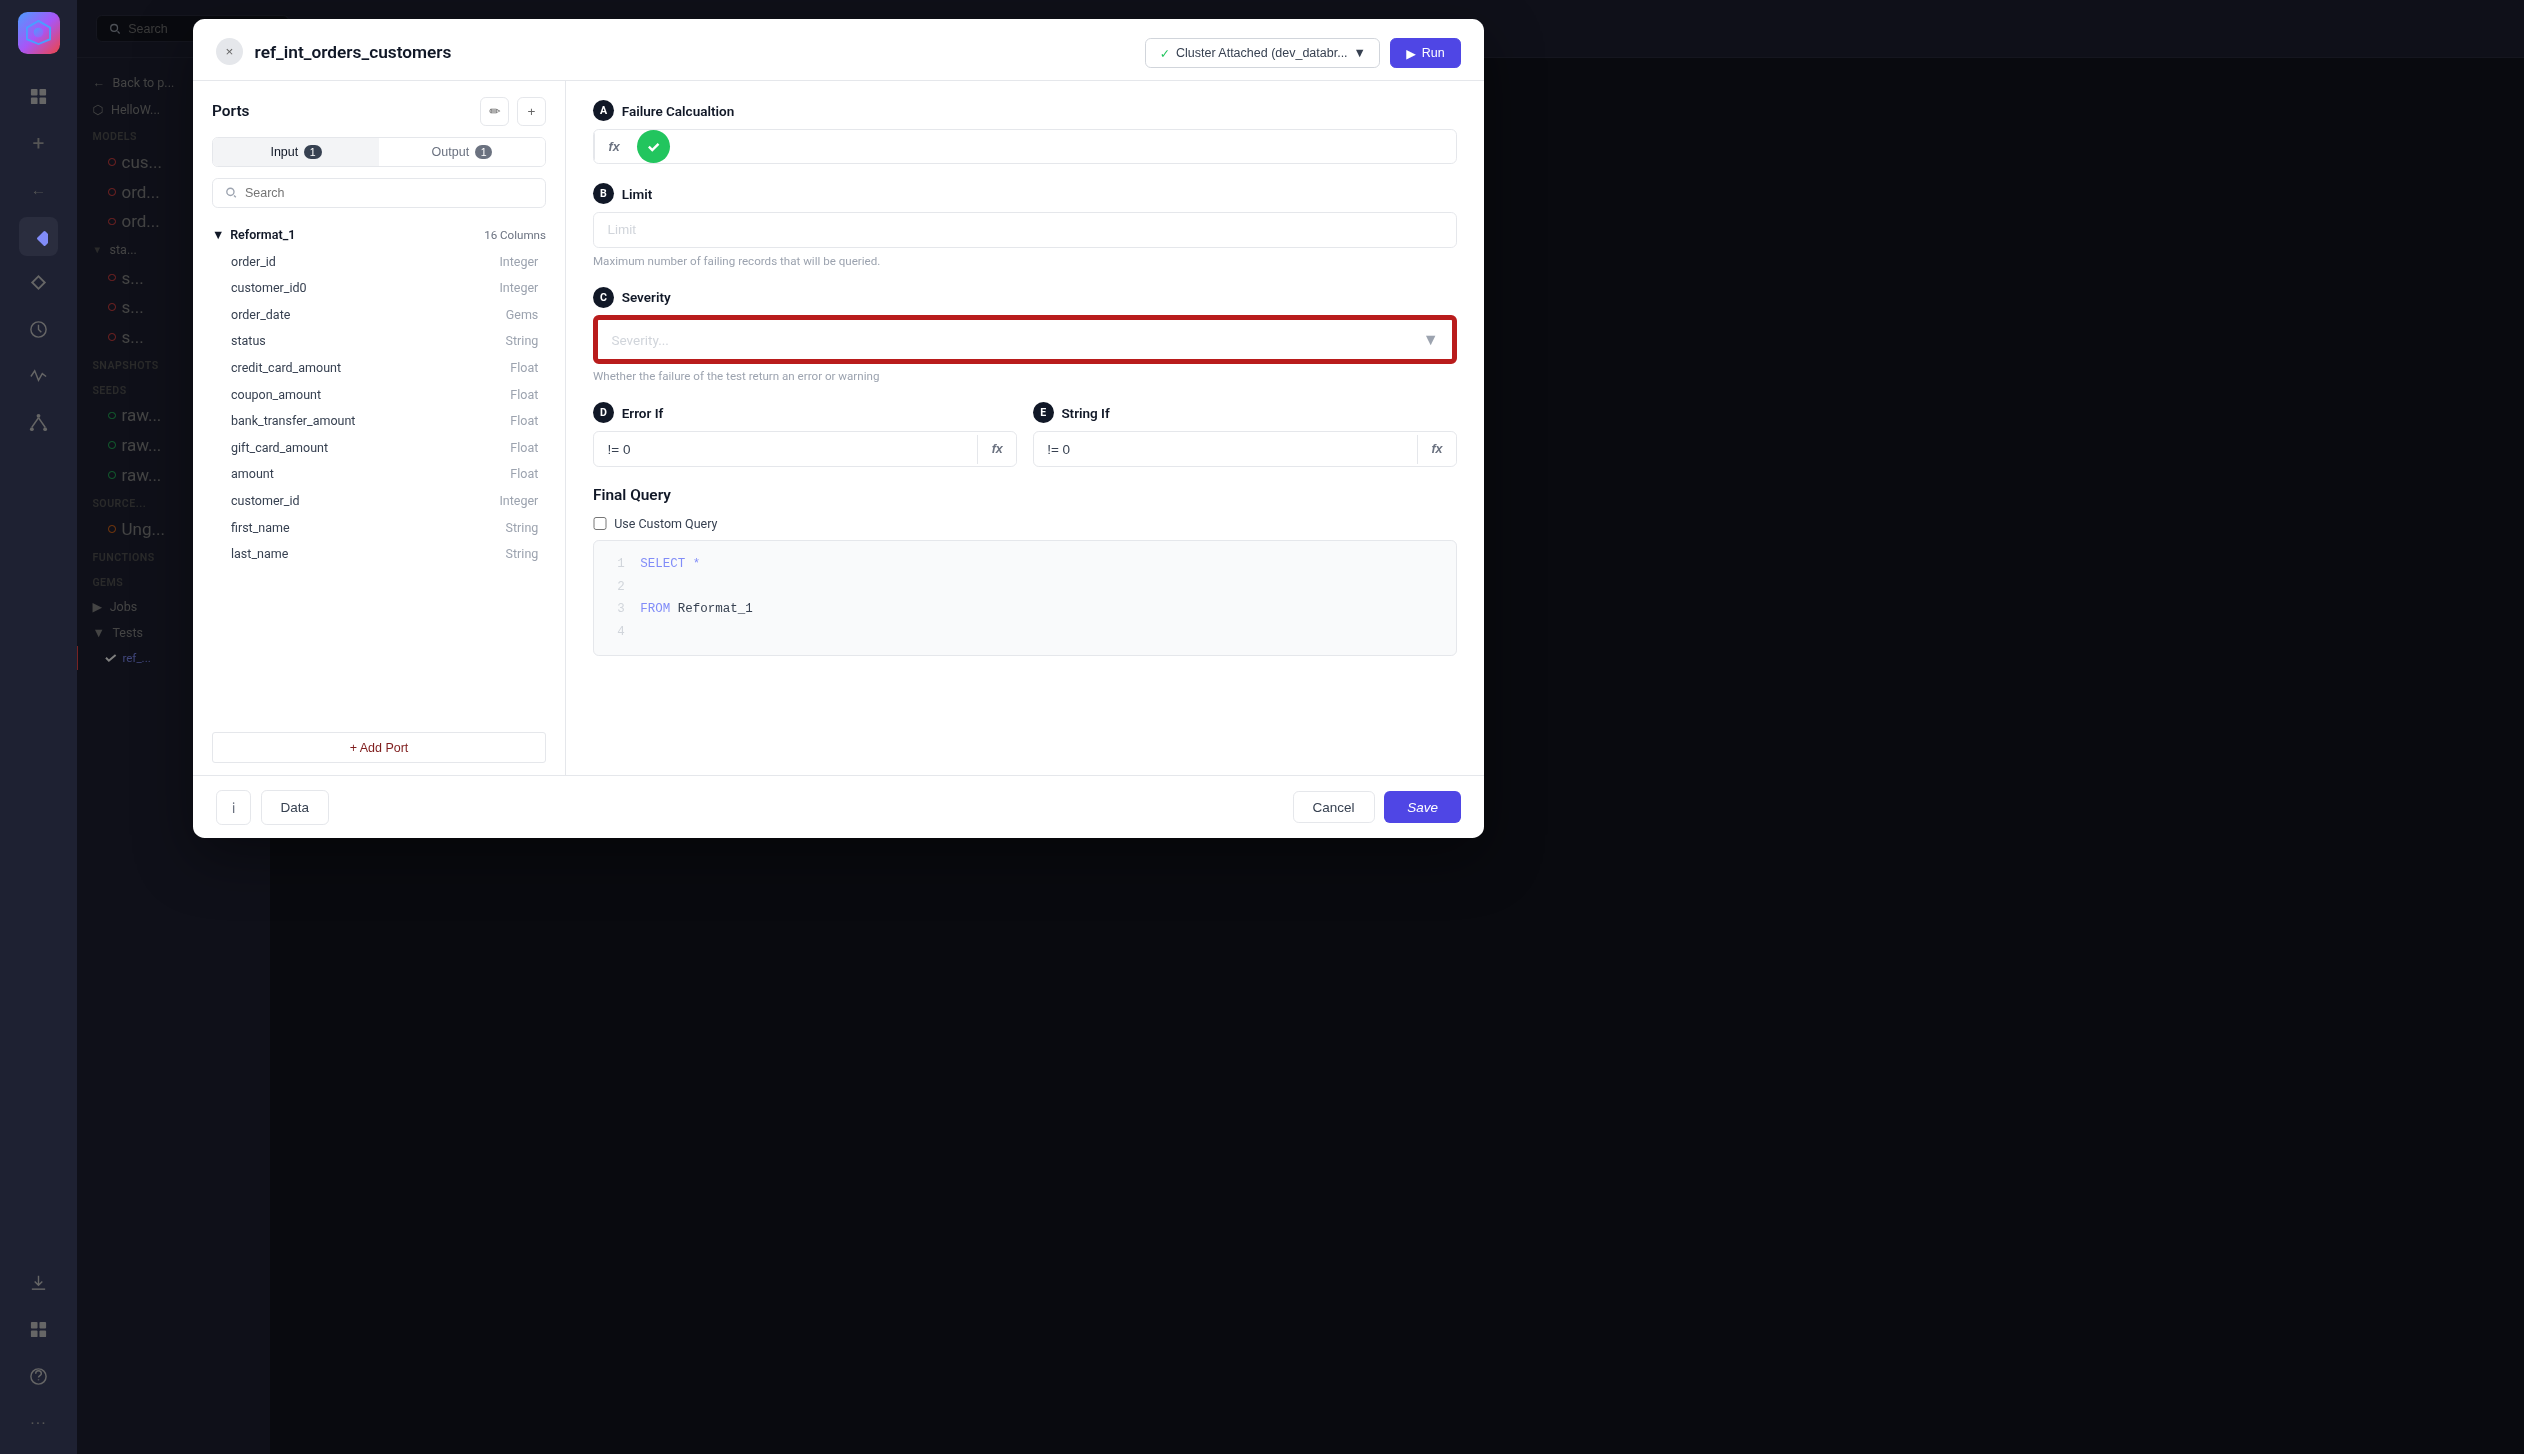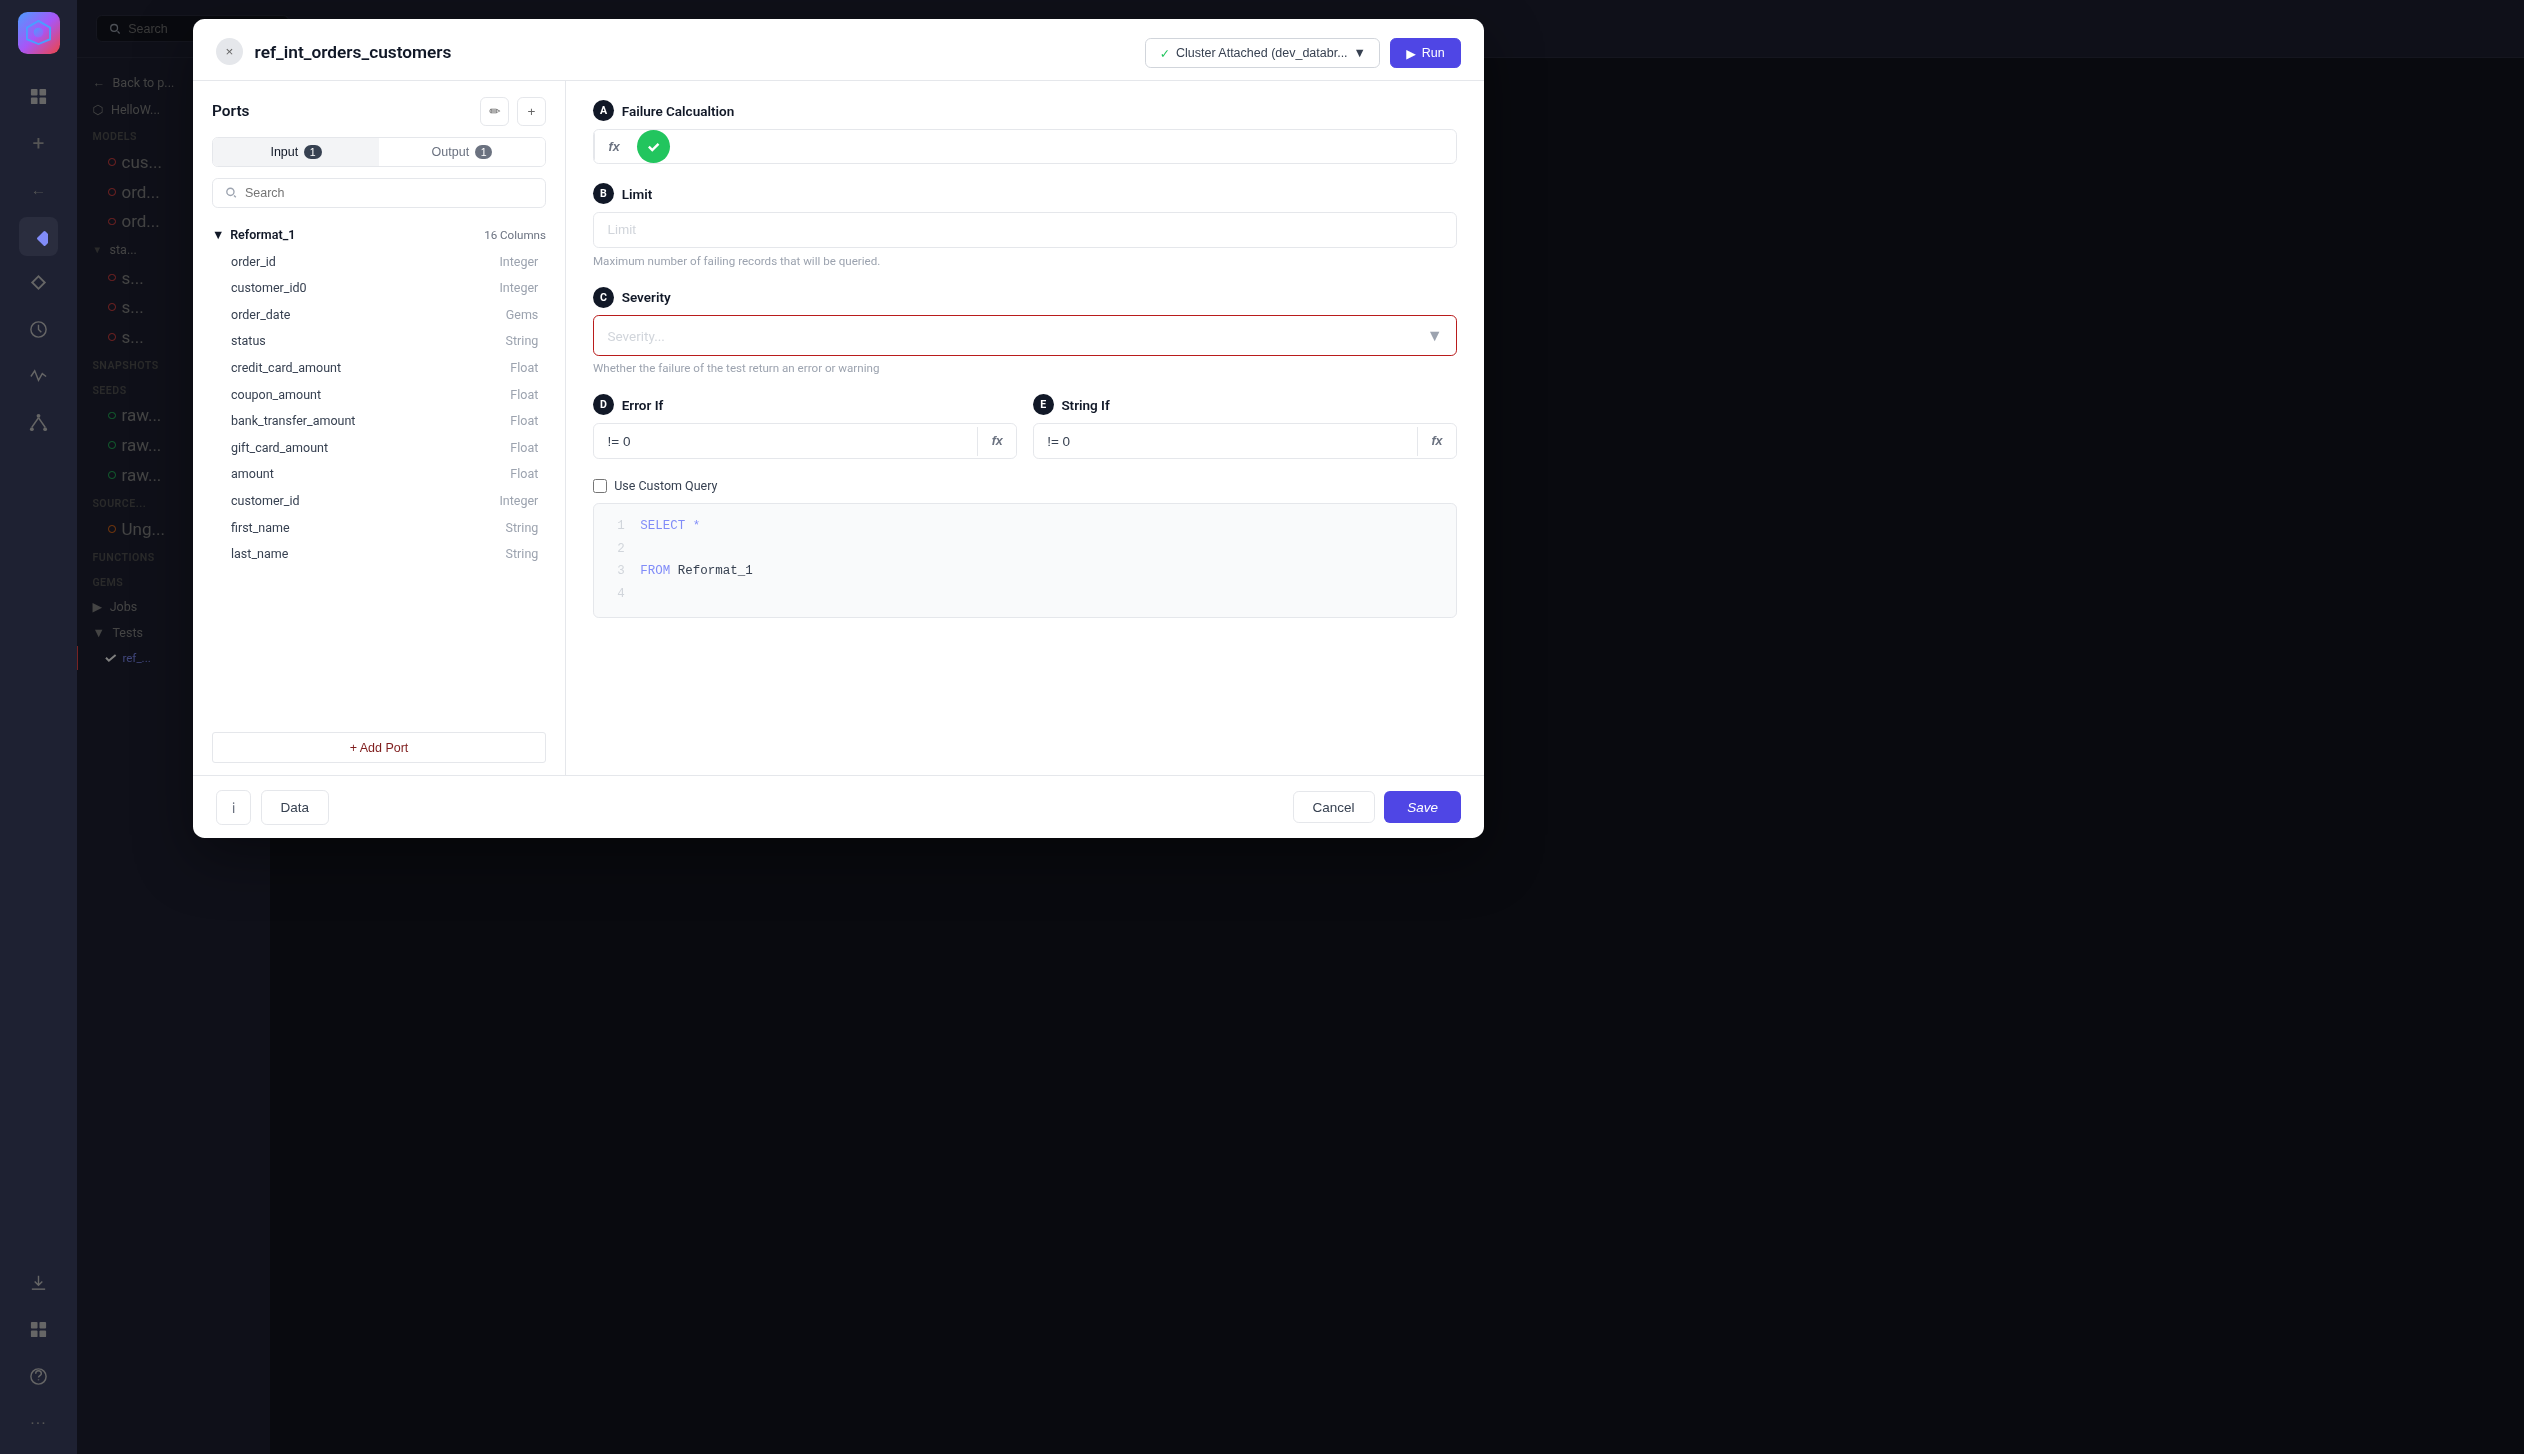--- a/index.html
+++ b/index.html
@@ -440,21 +440,21 @@
 
     .form-hint {
       font-size: 11.6px;
       color: #9ca3af;
       margin-top: 5.8px;
     }
 
     .form-select-row {
       display: flex;
       align-items: center;
-      border: 1px solid #b91c1c;
+      border: 5px solid #b91c1c;
       border-radius: 5.8px;
       background: white;
       padding: 9.6px 13.5px;
       cursor: pointer;
     }
     .form-select-placeholder { color: #d1d5db; font-size: 13.5px; flex: 1; }
     .select-chevron { color: #9ca3af; }
 
     .two-col-row {
       display: grid;
@@ -895,20 +895,21 @@
                 <span class="section-badge-label">String If</span>
               </div>
               <div class="form-input-row">
                 <input class="form-input-field" value="!= 0" style="">
                 <button class="fx-btn">fx</button>
               </div>
             </div>
           </div>
 
           <div class="form-section">
+            <div class="final-query-title">Final Query</div>
             <div class="query-option">
               <input type="checkbox" style="">
               <label>Use Custom Query</label>
             </div>
             <div class="code-block">
               <div class="code-line">
                 <span class="line-num">1</span>
                 <span><span class="code-keyword">SELECT</span> <span class="code-star">*</span></span>
               </div>
               <div class="code-line">

